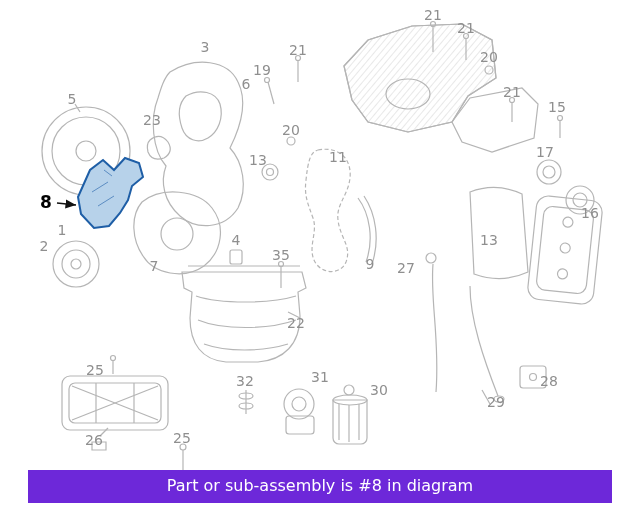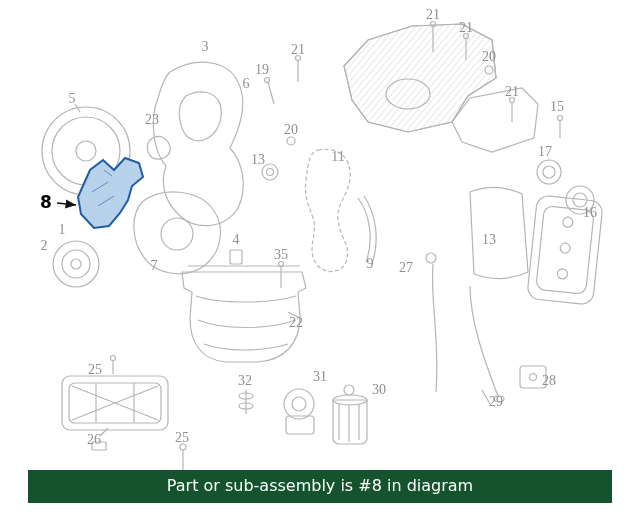--- a/index.html
+++ b/index.html
@@ -159,21 +159,21 @@
     </g>
 
     <g>
       <path stroke-width="2" fill="#b7d2ea" stroke="#1e5ea6" d="M78,197 L90,170 L103,160 L114,170 L125,158 L139,163 L143,177 L132,186 L128,200 L120,213 L109,226 L94,228 L81,214 Z"></path>
       <path d="M92,192 L108,182 M98,206 L114,196 M104,170 L112,176" stroke="#1e5ea6" stroke-width="1" fill="none" opacity="0.6"></path>
     </g>
 
     <line x1="57" y1="203" x2="76" y2="205" stroke="#111" stroke-width="1.5" marker-end="url(#arrow)"></line>
   </svg>
 
-  <div class="labels-layer" style="color: rgb(143, 143, 143); font-family: Liberation Serif, serif;">
+  <div class="labels-layer" style="color: rgb(143, 143, 143);">
       <span class="part-label" style="left: 433px; top: 15px;">21</span>
       <span class="part-label" style="left: 466px; top: 28px;">21</span>
       <span class="part-label" style="left: 205px; top: 47px;">3</span>
       <span class="part-label" style="left: 298px; top: 50px;">21</span>
       <span class="part-label" style="left: 489px; top: 57px;">20</span>
       <span class="part-label" style="left: 262px; top: 70px;">19</span>
       <span class="part-label" style="left: 246px; top: 84px;">6</span>
       <span class="part-label" style="left: 512px; top: 92px;">21</span>
       <span class="part-label" style="left: 72px; top: 99px;">5</span>
       <span class="part-label" style="left: 557px; top: 107px;">15</span>
@@ -197,17 +197,17 @@
       <span class="part-label" style="left: 245px; top: 381px;">32</span>
       <span class="part-label" style="left: 549px; top: 381px;">28</span>
       <span class="part-label" style="left: 379px; top: 390px;">30</span>
       <span class="part-label" style="left: 496px; top: 402px;">29</span>
       <span class="part-label" style="left: 94px; top: 432px; margin-top: 8px;">26</span>
       <span class="part-label" style="left: 182px; top: 438px;">25</span>
     </div>
 
   <span class="part-callout" style="left:46px;top:202px;">8</span>
 
-  <div class="banner" style="background: #14532d; color: rgb(255, 255, 255);">
+  <div class="banner" style="background: #6d28d9; color: rgb(255, 255, 255);">
     <div class="banner-line">Part or sub-assembly is #8 in diagram</div>
   </div>
 
 </div>
 
 </body></html>

